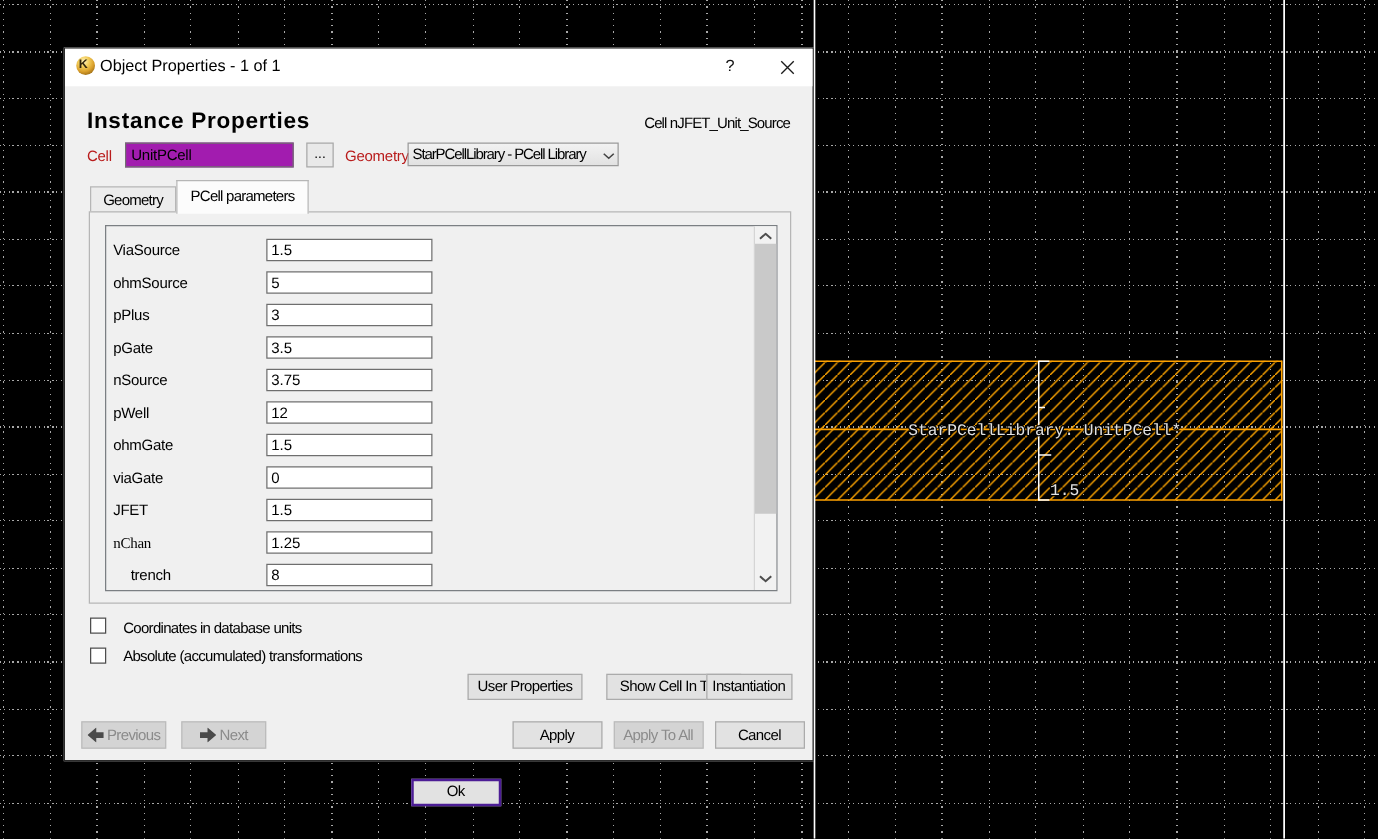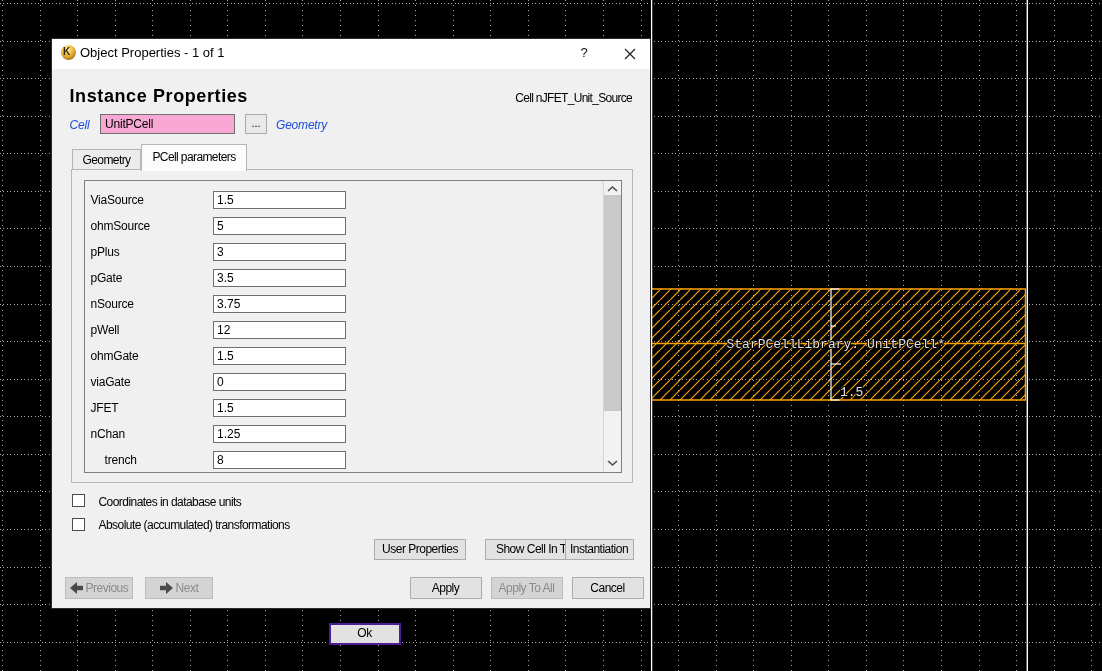--- a/index.html
+++ b/index.html
@@ -10,22 +10,22 @@
           background:#f0f0f0;border:1px solid #2a2a2a;box-sizing:border-box;}
   .titlebar{position:absolute;left:0;top:0;width:100%;height:30px;background:#ffffff;}
   .ticon{position:absolute;left:9px;top:6px;width:15px;height:15px;border-radius:50%;
          background:radial-gradient(circle at 40% 28%, #fff3c0 0%, #f3cd5a 30%, #d99f2b 58%, #9a6a15 82%, #5a3c0a 100%);}
   .ticon span{position:absolute;left:2px;top:1px;font-size:10px;font-weight:bold;color:#33260d;}
   .ttext{position:absolute;left:28px;top:6px;font-size:13px;color:#000;letter-spacing:0;text-align:right;}
   .thelp{position:absolute;left:524px;top:6px;width:16px;text-align:center;font-size:13px;color:#111;}
   .tclose{position:absolute;left:572px;top:9px;}
   .heading{position:absolute;left:17.5px;top:47px;font-size:18px;font-weight:bold;color:#000;letter-spacing:0.6px;}
   .cellref{position:absolute;right:18px;top:52px;font-size:12px;color:#000;letter-spacing:-0.7px;}
-  .lbl{position:absolute;font-size:12px;color:#1d4ed8;letter-spacing:-0.2px;font-style:italic;}
-  .tinput{position:absolute;box-sizing:border-box;background:#f9a8d4;border:1px solid #707070;
+  .lbl{position:absolute;font-size:12px;color:#b91c1c;letter-spacing:-0.2px;}
+  .tinput{position:absolute;box-sizing:border-box;background:#a21caf;border:1px solid #707070;
           font-size:12px;color:#000;padding-left:4px;letter-spacing:-0.2px;}
   .dotbtn{position:absolute;left:193px;top:74.5px;width:22px;height:20px;box-sizing:border-box;
           background:#e9e9e9;border:1px solid #a9a9a9;text-align:center;font-size:11px;line-height:16px;color:#000;}
   .combo{position:absolute;left:274px;top:75px;width:169px;height:19px;box-sizing:border-box;
          background:linear-gradient(#f2f2f2,#e2e2e2);border:1px solid #9a9a9a;
          font-size:12px;color:#000;padding-left:3px;line-height:17px;letter-spacing:-0.88px;white-space:nowrap;}
   .tab{position:absolute;box-sizing:border-box;border:1px solid #b6b6b6;font-size:12px;
        text-align:center;color:#000;letter-spacing:-0.6px;}
   .tab1{left:20px;top:109.5px;width:69px;height:21px;background:#ececec;line-height:20px;}
   .tab2{left:89px;top:104.5px;width:106px;height:27px;background:#fcfcfc;border-bottom:none;line-height:24px;z-index:3;}
@@ -141,20 +141,25 @@
         <path d="M1,1 L11,11 M11,1 L1,11" stroke="#1a1a1a" stroke-width="1.1" fill="none"></path>
       </svg>
   </div>
   <div class="heading">Instance Properties</div>
   <div class="cellref">Cell nJFET_Unit_Source</div>
 
   <div class="lbl" style="left:17.5px;top:79px;">Cell</div>
   <div class="tinput" style="left:48px;top:74.5px;width:135px;height:20px;line-height:18px;">UnitPCell</div>
   <div class="dotbtn">...</div>
   <div class="lbl" style="left:224px;top:79px;">Geometry</div>
+  <div class="combo">StarPCellLibrary - PCell Library
+    <svg style="position:absolute;right:2.5px;top:7px;" width="10" height="6">
+        <path d="M1,1 L5,4.6 L9,1" stroke="#444" stroke-width="1.3" fill="none"></path>
+      </svg>
+  </div>
 
   <div class="tab tab1">Geometry</div>
   <div class="tab tab2">PCell parameters</div>
   <div class="pane">
     <div class="scroll" id="rows">
         <div class="row-lbl" style="top:12px;">ViaSource</div>
         <div class="row-in" style="top:10px;">1.5</div>
         <div class="row-lbl" style="top:38px;">ohmSource</div>
         <div class="row-in" style="top:36px;">5</div>
         <div class="row-lbl" style="top:64px;">pPlus</div>
@@ -164,21 +169,21 @@
         <div class="row-lbl" style="top:116px;">nSource</div>
         <div class="row-in" style="top:114px;">3.75</div>
         <div class="row-lbl" style="top:142px;">pWell</div>
         <div class="row-in" style="top:140px;">12</div>
         <div class="row-lbl" style="top:168px;">ohmGate</div>
         <div class="row-in" style="top:166px;">1.5</div>
         <div class="row-lbl" style="top:194px;">viaGate</div>
         <div class="row-in" style="top:192px;">0</div>
         <div class="row-lbl" style="top:220px;">JFET</div>
         <div class="row-in" style="top:218px;">1.5</div>
-        <div class="row-lbl" style="top:246px;">nChan</div>
+        <div class="row-lbl" style="top:246px;font-family:Liberation Serif, serif;">nChan</div>
         <div class="row-in" style="top:244px;">1.25</div>
         <div class="row-lbl" style="top:272px;margin-left:14px;">trench</div>
         <div class="row-in" style="top:270px;">8</div>
       <div class="sbar">
         <svg style="position:absolute;left:3px;top:5px;" width="11" height="7">
             <path d="M1,5 L5.5,1 L10,5" stroke="#4e4e4e" stroke-width="1.6" fill="none"></path>
           </svg>
         <div class="sthumb"></div>
         <svg style="position:absolute;left:3px;bottom:5px;" width="11" height="7">
             <path d="M1,1 L5.5,5 L10,1" stroke="#4e4e4e" stroke-width="1.6" fill="none"></path>

